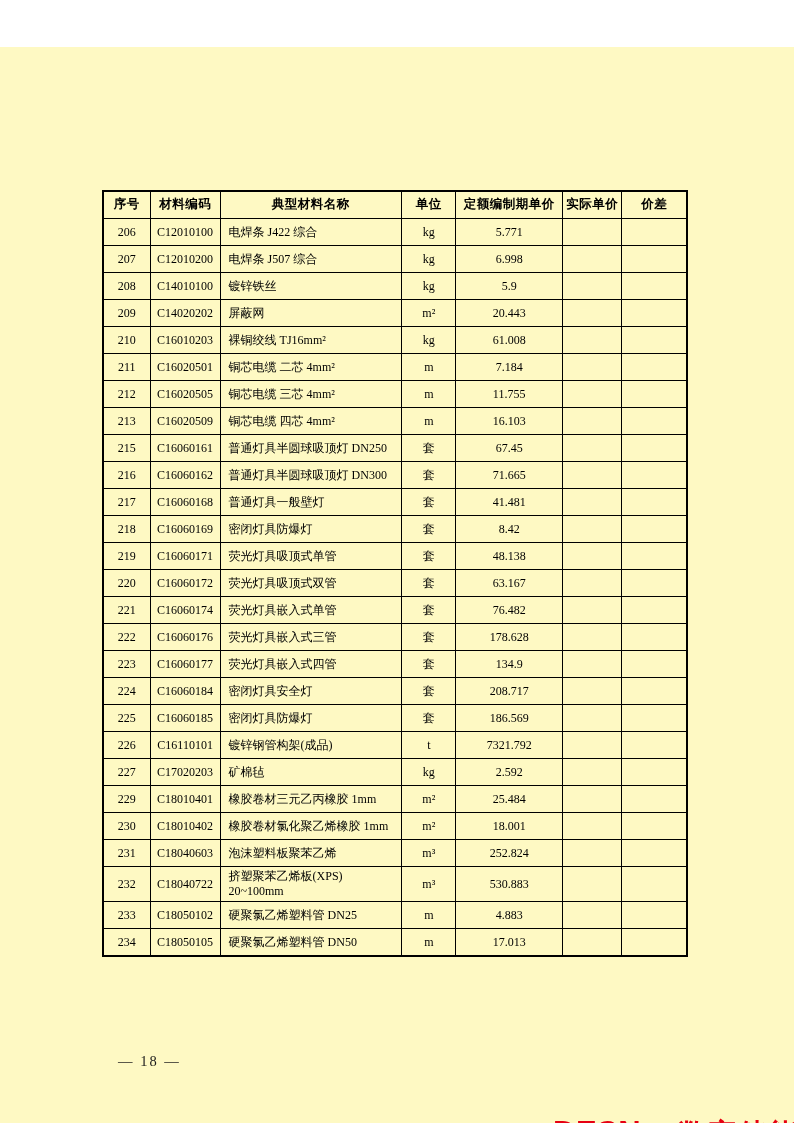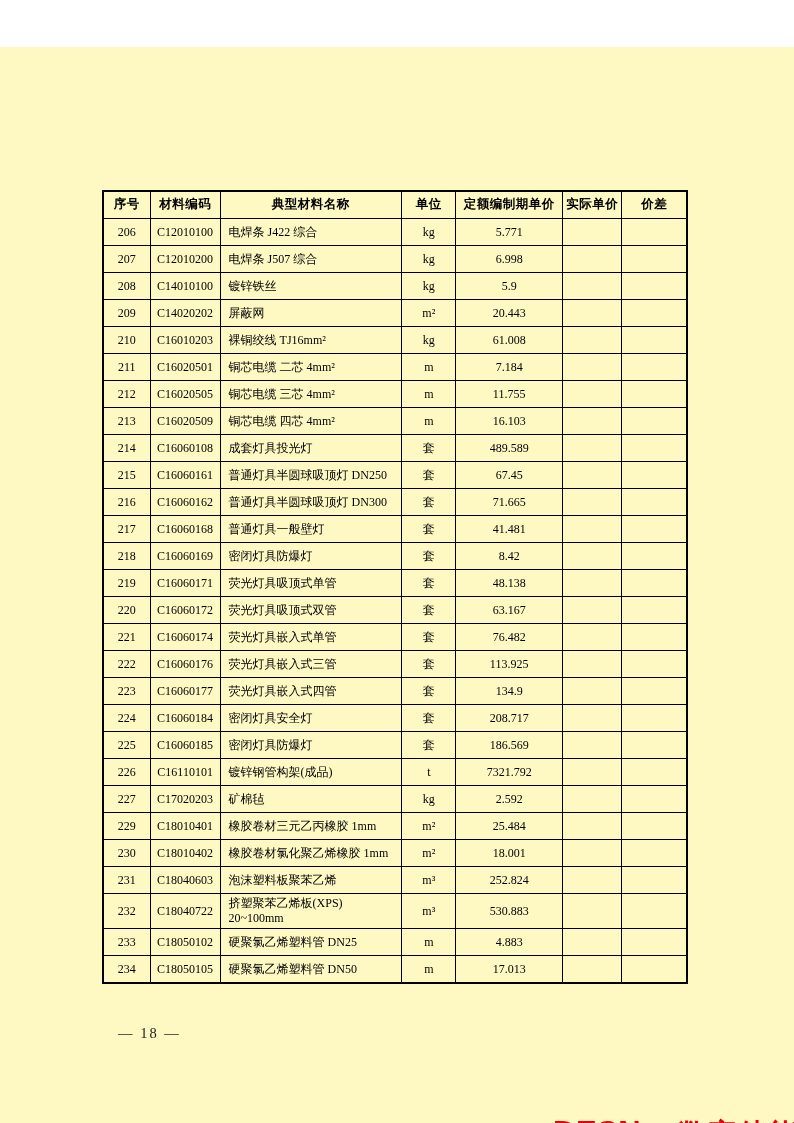--- a/index.html
+++ b/index.html
@@ -57,21 +57,21 @@
     text-align: left !important;
     padding-left: 8px !important;
     white-space: pre-line !important;
   }
   td.col-price {
     text-align: center;
   }
   .page-number {
     position: absolute;
     left: 118px;
-    top: 978px;
+    top: 1006px;
     font-size: 14.5px;
     letter-spacing: 2px;
     color: #1a1a1a;
   }
   .footer-logo {
     position: absolute;
     left: 553px;
     top: 1068px;
     height: 34px;
     display: flex;
@@ -178,29 +178,20 @@
         <tr class="data-row">
           <td class="col-no">213</td>
           <td class="col-code">C16020509</td>
           <td class="col-name">铜芯电缆 四芯 4mm²</td>
           <td class="col-unit">m</td>
           <td class="col-price">16.103</td>
           <td class="col-actual"></td>
           <td class="col-diff"></td>
         </tr>
         <tr class="data-row">
-          <td class="col-no">214</td>
-          <td class="col-code">C16060108</td>
-          <td class="col-name">成套灯具投光灯</td>
-          <td class="col-unit">套</td>
-          <td class="col-price">489.589</td>
-          <td class="col-actual"></td>
-          <td class="col-diff"></td>
-        </tr>
-        <tr class="data-row">
           <td class="col-no">215</td>
           <td class="col-code">C16060161</td>
           <td class="col-name">普通灯具半圆球吸顶灯 DN250</td>
           <td class="col-unit">套</td>
           <td class="col-price">67.45</td>
           <td class="col-actual"></td>
           <td class="col-diff"></td>
         </tr>
         <tr class="data-row">
           <td class="col-no">216</td>
@@ -254,21 +245,21 @@
           <td class="col-unit">套</td>
           <td class="col-price">76.482</td>
           <td class="col-actual"></td>
           <td class="col-diff"></td>
         </tr>
         <tr class="data-row">
           <td class="col-no">222</td>
           <td class="col-code">C16060176</td>
           <td class="col-name">荧光灯具嵌入式三管</td>
           <td class="col-unit">套</td>
-          <td class="col-price">113.925</td>
+          <td class="col-price">178.628</td>
           <td class="col-actual"></td>
           <td class="col-diff"></td>
         </tr>
         <tr class="data-row">
           <td class="col-no">223</td>
           <td class="col-code">C16060177</td>
           <td class="col-name">荧光灯具嵌入式四管</td>
           <td class="col-unit">套</td>
           <td class="col-price">134.9</td>
           <td class="col-actual"></td>

